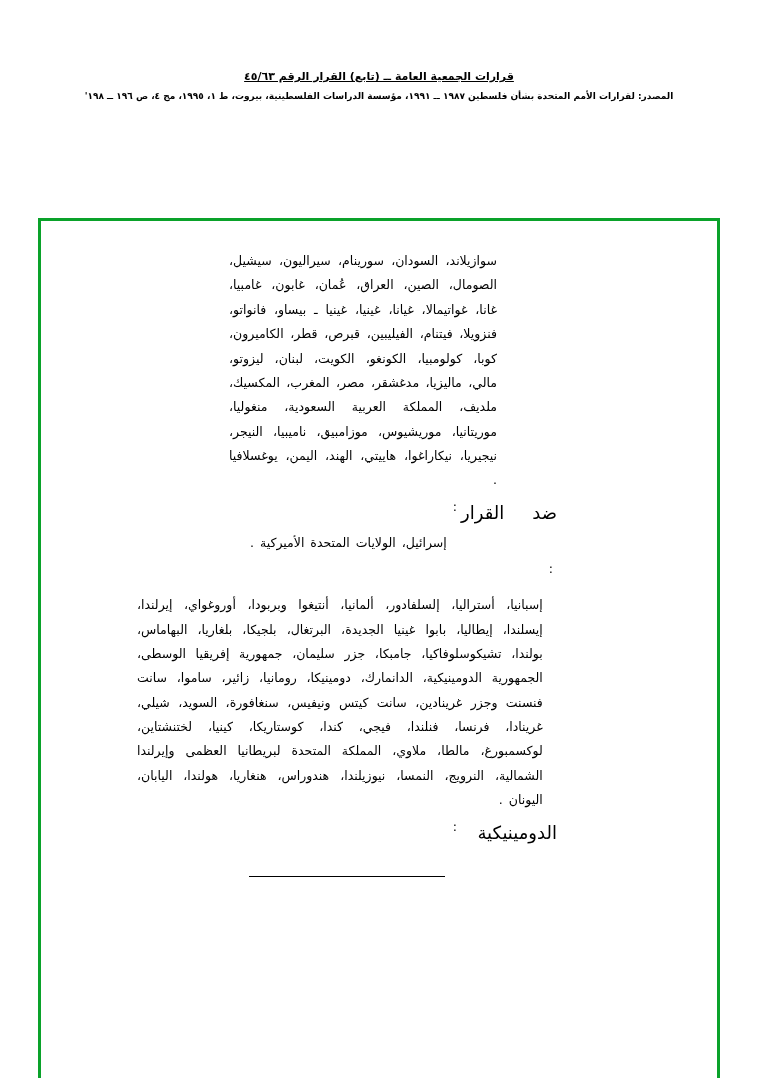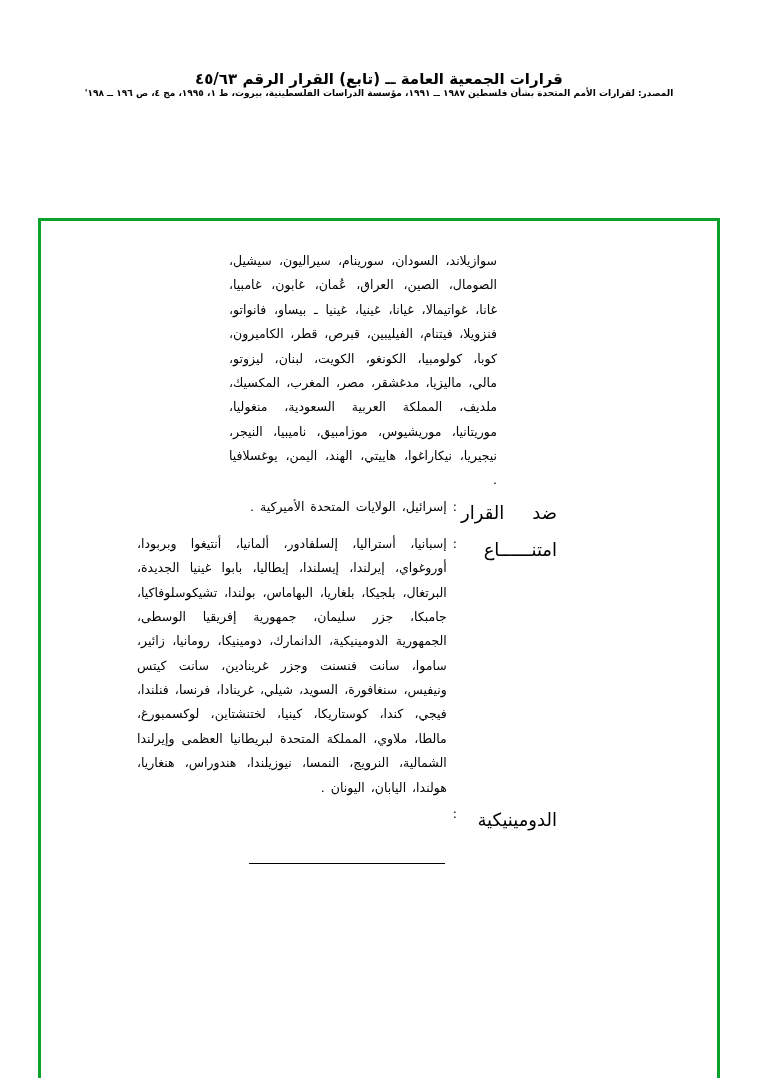--- a/index.html
+++ b/index.html
@@ -19,28 +19,30 @@
     width: 758px;
     height: 1078px;
     position: relative;
     box-sizing: border-box;
   }
   .doc-header {
     text-align: center;
     margin-top: 70px;
   }
   .doc-title {
-    font-size: 15px;
+    font-size: 11px;
     font-weight: bold;
     letter-spacing: 0px;
     direction: rtl;
+    text-decoration: underline;
   }
   .doc-source {
     font-size: 9px;
     font-weight: bold;
+    margin-top: 8px;
     direction: rtl;
   }
   .green-frame {
     position: absolute;
     left: 38px;
     top: 148px;
     width: 682px;
     height: 900px;
     border: 3px solid #0aa22a;
     box-sizing: border-box;
@@ -88,20 +90,21 @@
     padding: 0 4px 0 6px;
   }
   .labeled .val {
     flex: 1 1 auto;
     font-size: 12.5px;
     line-height: 1.95;
     text-align: justify;
     text-align-last: right;
     direction: rtl;
     word-spacing: 2px;
+    margin-top: 36px;
   }
   .labeled.single .val {
     text-align-last: right;
   }
   .rule {
     width: 196px;
     height: 0;
     border-top: 1.2px solid #000;
     margin: 26px auto 0 auto;
   }
@@ -122,21 +125,20 @@
 
       <div class="para block-list">سوازيلاند، السودان، سورينام، سيراليون، سيشيل، الصومال، الصين، العراق، عُمان، غابون، غامبيا، غانا، غواتيمالا، غيانا، غينيا، غينيا ـ بيساو، فانواتو، فنزويلا، فيتنام، الفيليبين، قبرص، قطر، الكاميرون، كوبا، كولومبيا، الكونغو، الكويت، لبنان، ليزوتو، مالي، ماليزيا، مدغشقر، مصر، المغرب، المكسيك، ملديف، المملكة العربية السعودية، منغوليا، موريتانيا، موريشيوس، موزامبيق، ناميبيا، النيجر، نيجيريا، نيكاراغوا، هاييتي، الهند، اليمن، يوغسلافيا .</div>
 
       <div class="labeled single">
         <div class="lbl">ضد القرار</div>
         <div class="colon">:</div>
         <div class="val">إسرائيل، الولايات المتحدة الأميركية .</div>
       </div>
 
       <div class="labeled">
-        <div class="lbl">امتنــــــاع</div>
         <div class="colon">:</div>
         <div class="val">إسبانيا، أستراليا، إلسلفادور، ألمانيا، أنتيغوا وبربودا، أوروغواي، إيرلندا، إيسلندا، إيطاليا، بابوا غينيا الجديدة، البرتغال، بلجيكا، بلغاريا، البهاماس، بولندا، تشيكوسلوفاكيا، جامبكا، جزر سليمان، جمهورية إفريقيا الوسطى، الجمهورية الدومينيكية، الدانمارك، دومينيكا، رومانيا، زائير، ساموا، سانت فنسنت وجزر غرينادين، سانت كيتس ونيفيس، سنغافورة، السويد، شيلي، غرينادا، فرنسا، فنلندا، فيجي، كندا، كوستاريكا، كينيا، لختنشتاين، لوكسمبورغ، مالطا، ملاوي، المملكة المتحدة لبريطانيا العظمى وإيرلندا الشمالية، النرويج، النمسا، نيوزيلندا، هندوراس، هنغاريا، هولندا، اليابان، اليونان .</div>
       </div>
 
       <div class="labeled single">
         <div class="lbl">الدومينيكية</div>
         <div class="colon">:</div>
       </div>
 
       <div class="rule"></div>

